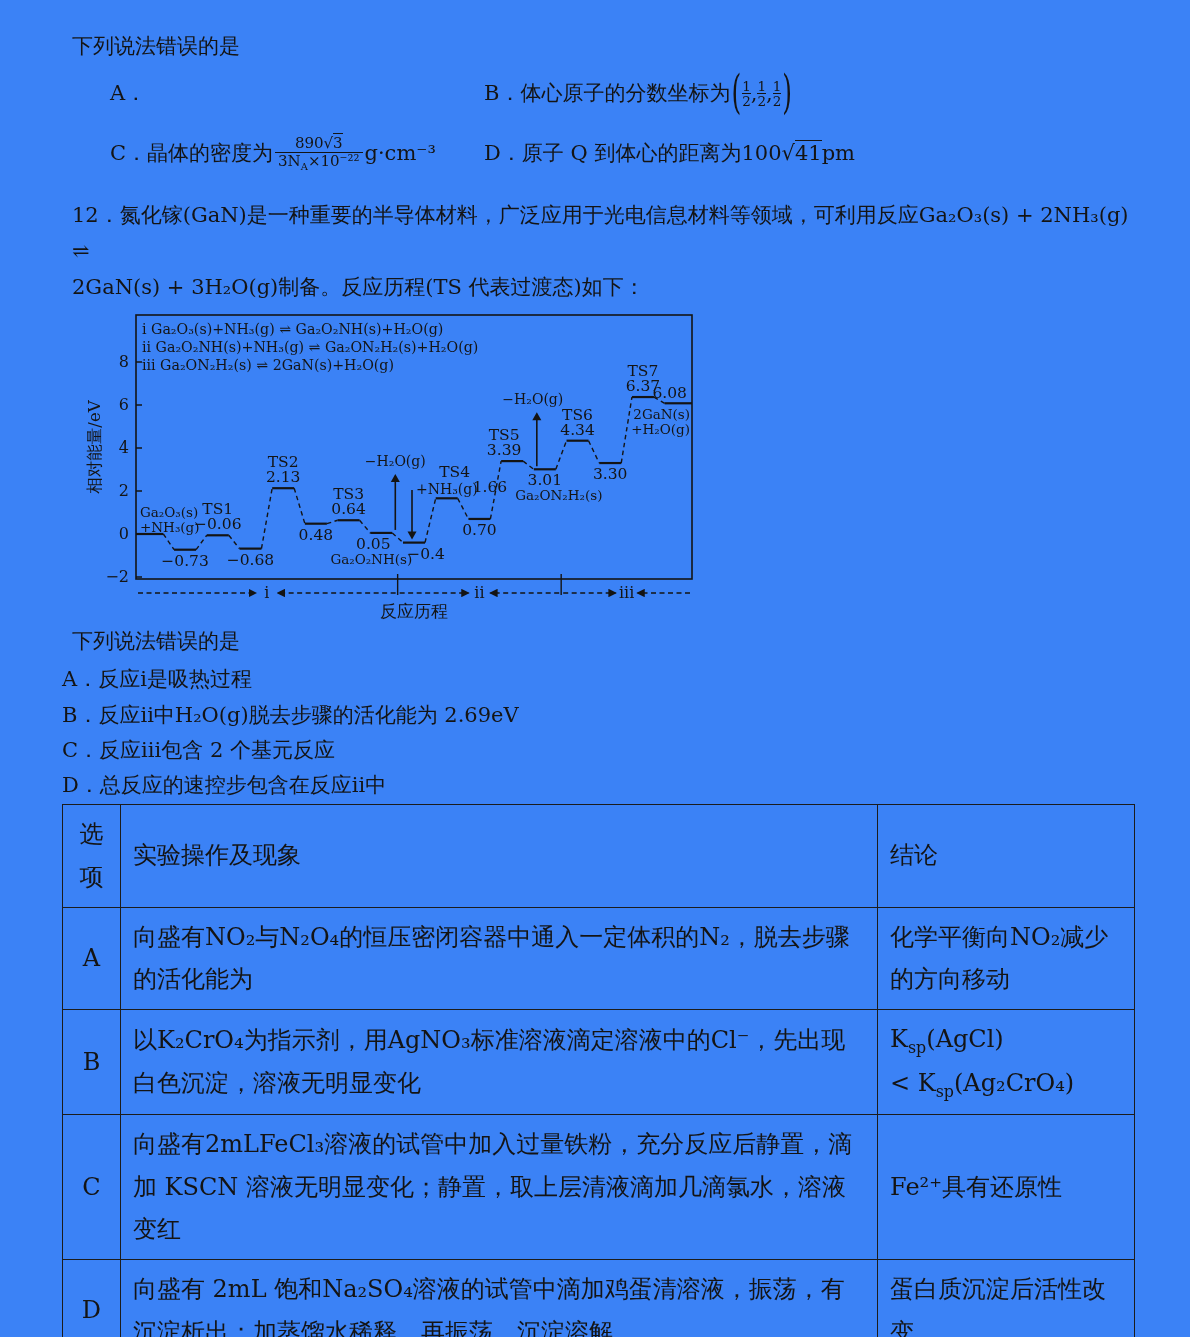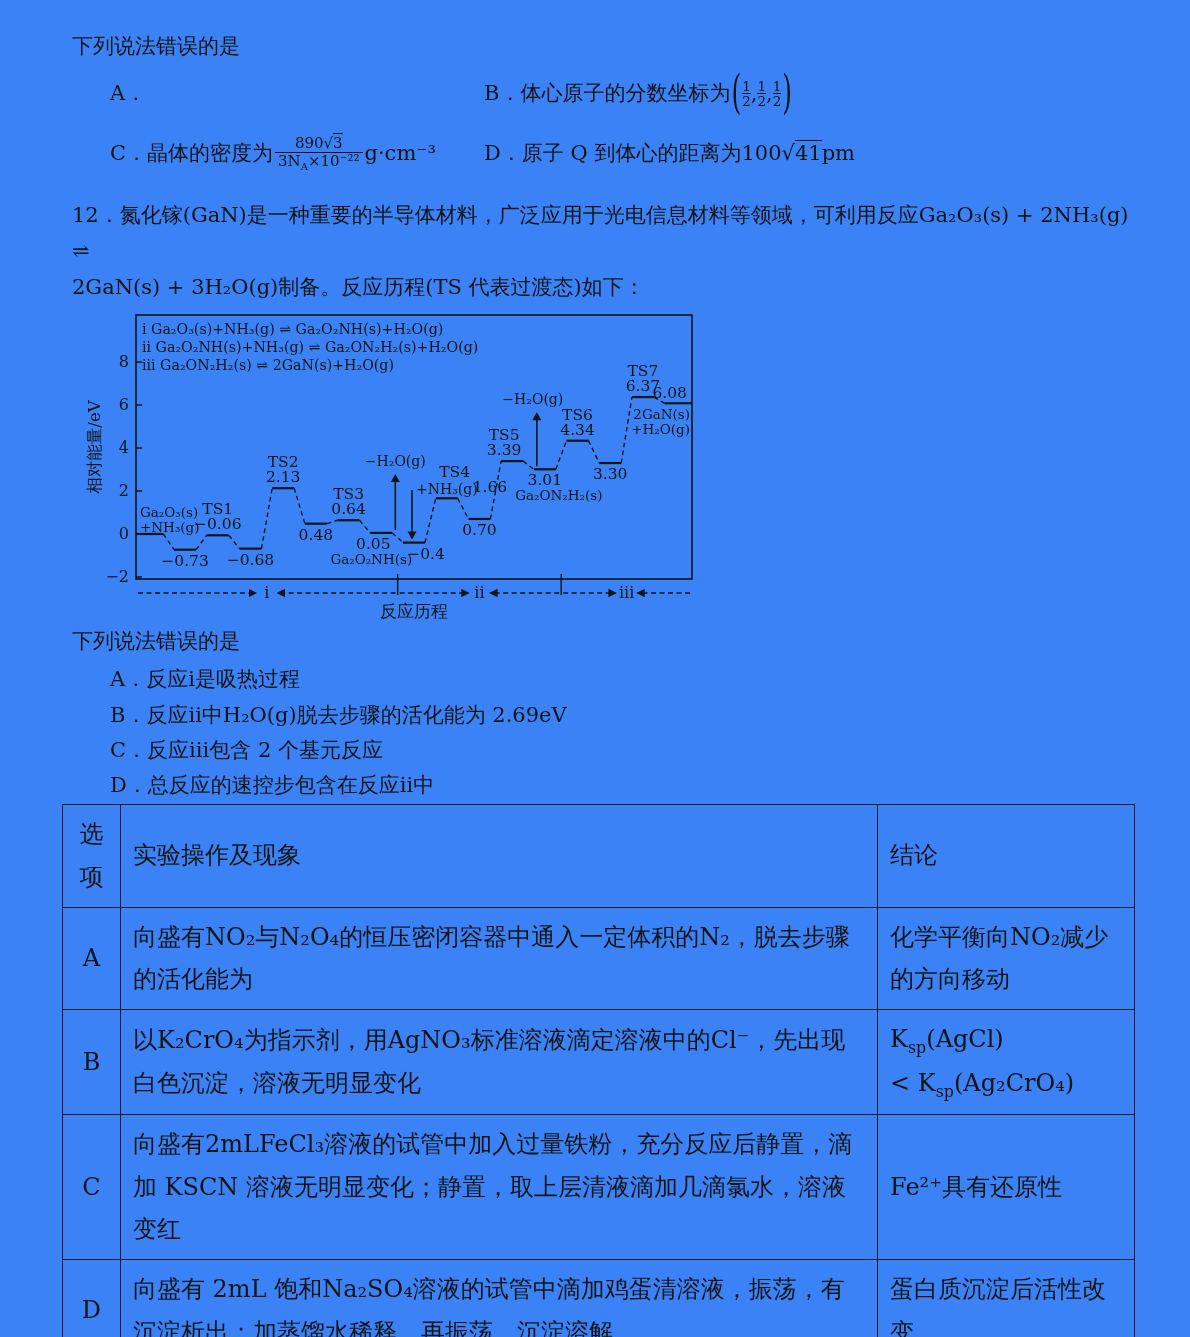--- a/index.html
+++ b/index.html
@@ -25,21 +25,21 @@
              line-height:1.05; font-size:13.5px; vertical-align:-9px; }
   .fr-half .den { border-top:1.3px solid #141414; }
   .bigp { display:inline-block; transform:scaleY(1.9); font-size:25px;
           vertical-align:middle; padding:0 1px; }
   .rad { border-top:1.5px solid #141414; }
   sub { font-size:66%; }
   .q12text { margin:12px 0 6px 10px; line-height:1.72; }
   .fig { margin:2px 0 0 22px; }
   .fig svg { display:block; }
   svg text { font-family:"DejaVu Serif","Liberation Serif",serif; fill:#141414; }
-  .q12opts { margin-left:48px; }
+  .q12opts { }
   .q12opts .opt { margin:2px 0; line-height:1.58; }
   .q13title { margin:8px 0 8px 10px; }
   table.exp { border-collapse:collapse; width:1073px; margin-top:2px;
               font-size:24px; line-height:1.78; }
   table.exp th, table.exp td { border:1.6px solid #1c1c1c; padding:8px 12px;
               font-weight:normal; text-align:left; vertical-align:middle; }
   table.exp td.ctr, table.exp th.ctr { text-align:center; padding:8px 6px; }
   table.exp tr.hdr  > * { height:82px; }
   table.exp tr.rowa > * { height:74px; }
   table.exp tr.rowb > * { height:84px; }

